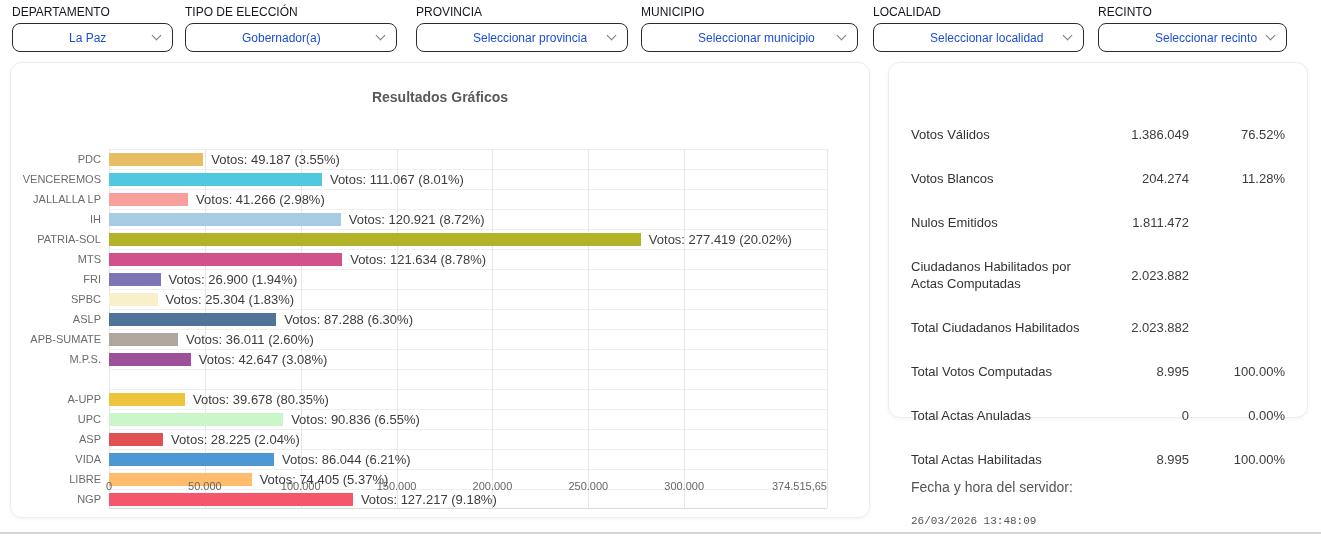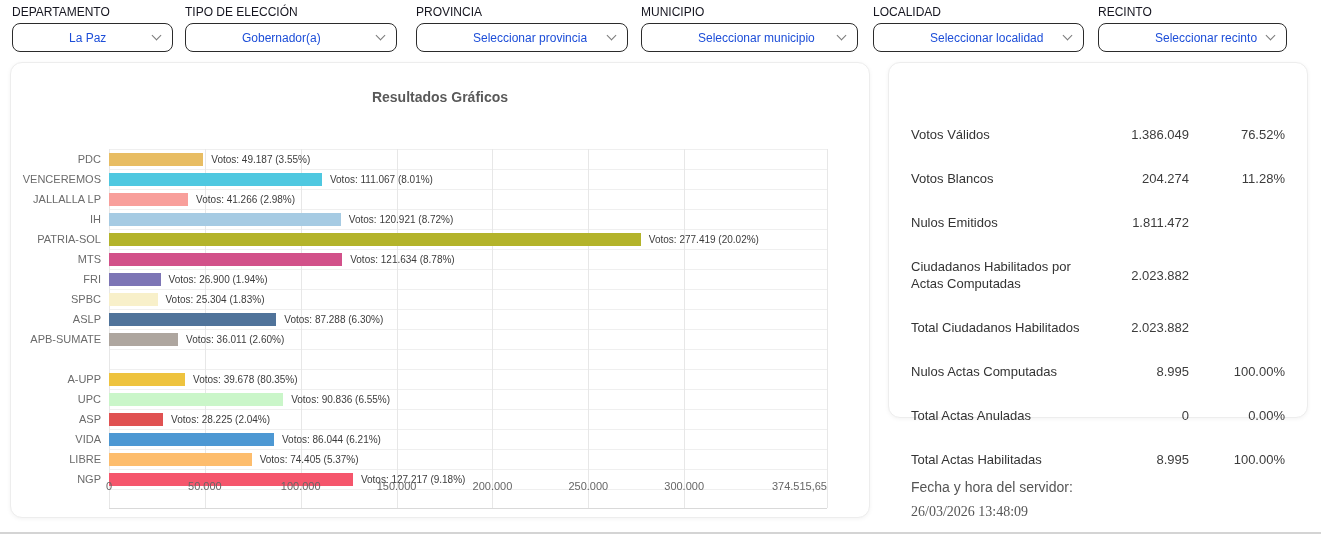--- a/index.html
+++ b/index.html
@@ -36,37 +36,37 @@
     background-image: repeating-linear-gradient(to bottom, #efefef 0px, #efefef 1px, transparent 1px, transparent 20px);
     margin-top: 36px;
   }
   .gridline { position: absolute; top: 0; bottom: 0; width: 1px; background: #e7e7e7; }
   .crow { position: relative; height: 20px; display: flex; align-items: center; }
   .clabel {
     position: absolute; right: calc(100% + 8px); width: 110px; text-align: right;
     font-size: 11px; color: #6b6b6b; white-space: nowrap;
   }
   .cbar { height: 13px; flex: 0 0 auto; }
-  .cvalue { margin-left: 8px; font-size: 10px; color: #3c3c3c; white-space: nowrap; }
+  .cvalue { margin-left: 8px; font-size: 13px; color: #3c3c3c; white-space: nowrap; }
   .xticks { position: absolute; left: 98px; top: 417px; width: 718px; height: 16px; }
   .xtick { position: absolute; transform: translateX(-50%); font-size: 11px; color: #666; white-space: nowrap; }
   .xtick.first { transform: translateX(-50%); }
   .xtick.last  { transform: translateX(-100%); }
 
   
   .summary-inner { padding: 36px 22px 0 22px; }
   .srow {
     display: grid; grid-template-columns: 1fr 100px 88px; column-gap: 8px;
     align-items: center; margin-bottom: 11px; font-size: 13px; margin-top: 27px;
   }
   .slabel { color: #333333; line-height: 17px; }
   .sval, .spct { text-align: right; color: #3c3c3c; }
   .server-block { margin-top: 10px; }
   .server-label { font-size: 14px; color: #555; }
-  .server-time  { font-family: Liberation Serif, serif; font-size: 14px; color: #555; margin-top: 9px; }
+  .server-time  { font-family: Liberation Mono, monospace; font-size: 11px; color: #555; margin-top: 20px; }
 
   
   #page-divider { position: absolute; left: 0; top: 532px; width: 1321px; height: 2px; background: #d4d4d4; }
 </style>
 </head>
 <body>
 
 <div id="filter-bar">
     <div class="filter-group" style="left: 12px; width: 161px;">
       <div class="filter-label">DEPARTAMENTO</div>
@@ -167,20 +167,25 @@
         <div class="clabel">ASLP</div>
         <div class="cbar" style="width: 23.3069%; background: rgb(80, 115, 154);"></div>
         <div class="cvalue">Votos: 87.288 (6.30%)</div>
       </div>
       <div class="crow">
         <div class="clabel">APB-SUMATE</div>
         <div class="cbar" style="width: 9.61535%; background: rgb(174, 166, 159);"></div>
         <div class="cvalue">Votos: 36.011 (2.60%)</div>
       </div>
       <div class="crow">
+        <div class="clabel">M.P.S.</div>
+        <div class="cbar" style="width: 11.3872%; background: rgb(157, 81, 152);"></div>
+        <div class="cvalue">Votos: 42.647 (3.08%)</div>
+      </div>
+      <div class="crow">
         <div class="clabel"></div>
       </div>
       <div class="crow">
         <div class="clabel">A-UPP</div>
         <div class="cbar" style="width: 10.5945%; background: rgb(238, 195, 62);"></div>
         <div class="cvalue">Votos: 39.678 (80.35%)</div>
       </div>
       <div class="crow">
         <div class="clabel">UPC</div>
         <div class="cbar" style="width: 24.2543%; background: rgb(202, 246, 201);"></div>
@@ -240,21 +245,21 @@
         <div class="slabel">Ciudadanos Habilitados por Actas Computadas</div>
         <div class="sval">2.023.882</div>
         <div class="spct"></div>
       </div>
       <div class="srow">
         <div class="slabel">Total Ciudadanos Habilitados</div>
         <div class="sval">2.023.882</div>
         <div class="spct"></div>
       </div>
       <div class="srow">
-        <div class="slabel">Nulos Actas Computadas</div>
+        <div class="slabel">Total Votos Computadas</div>
         <div class="sval">8.995</div>
         <div class="spct">100.00%</div>
       </div>
       <div class="srow">
         <div class="slabel">Total Actas Anuladas</div>
         <div class="sval">0</div>
         <div class="spct">0.00%</div>
       </div>
       <div class="srow">
         <div class="slabel">Total Actas Habilitadas</div>

